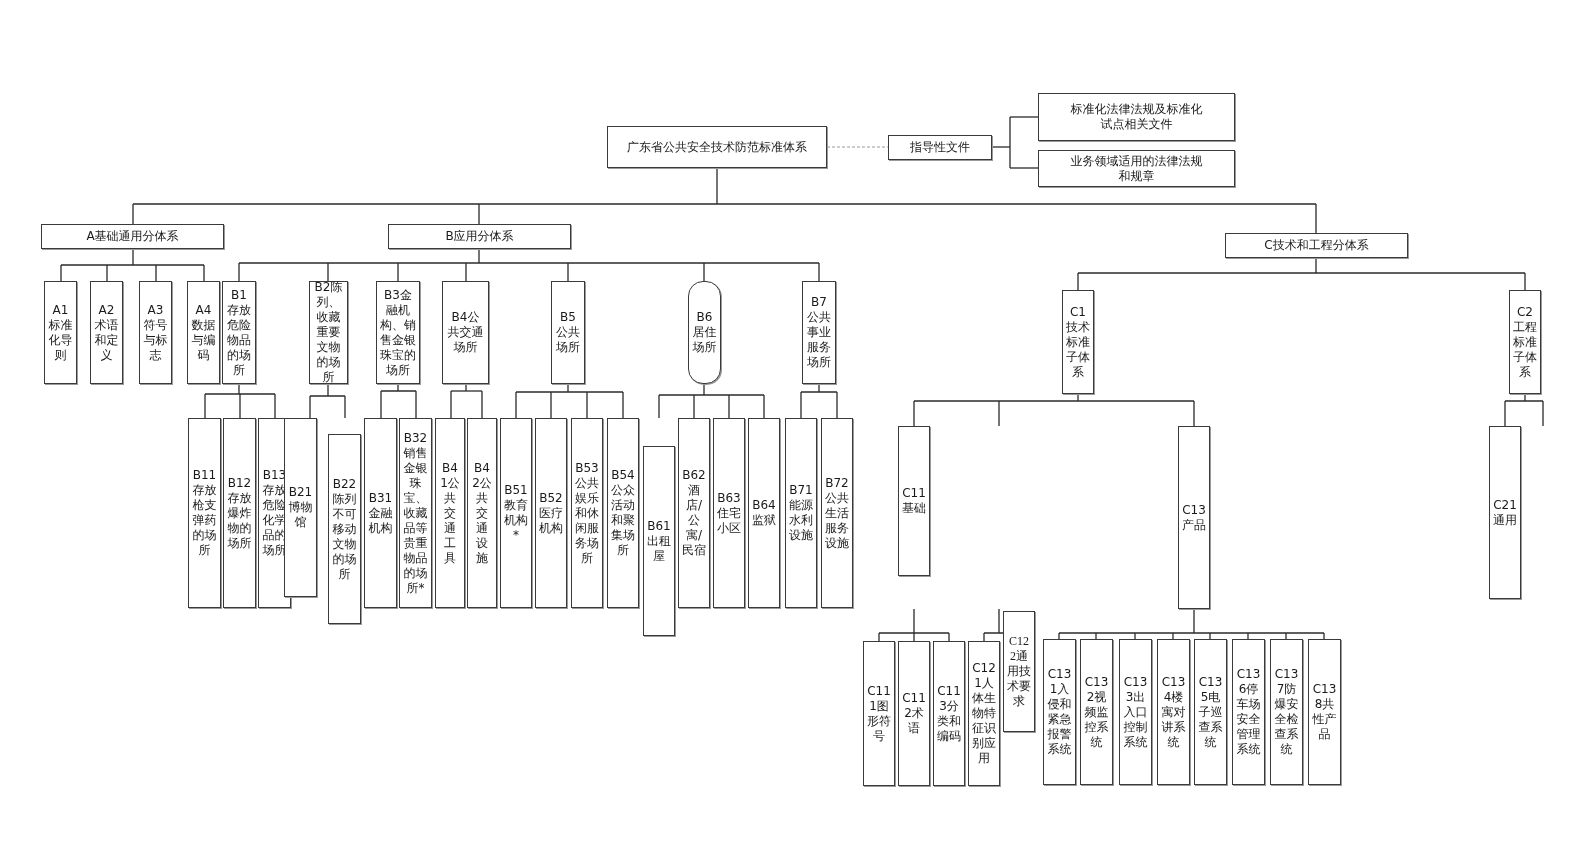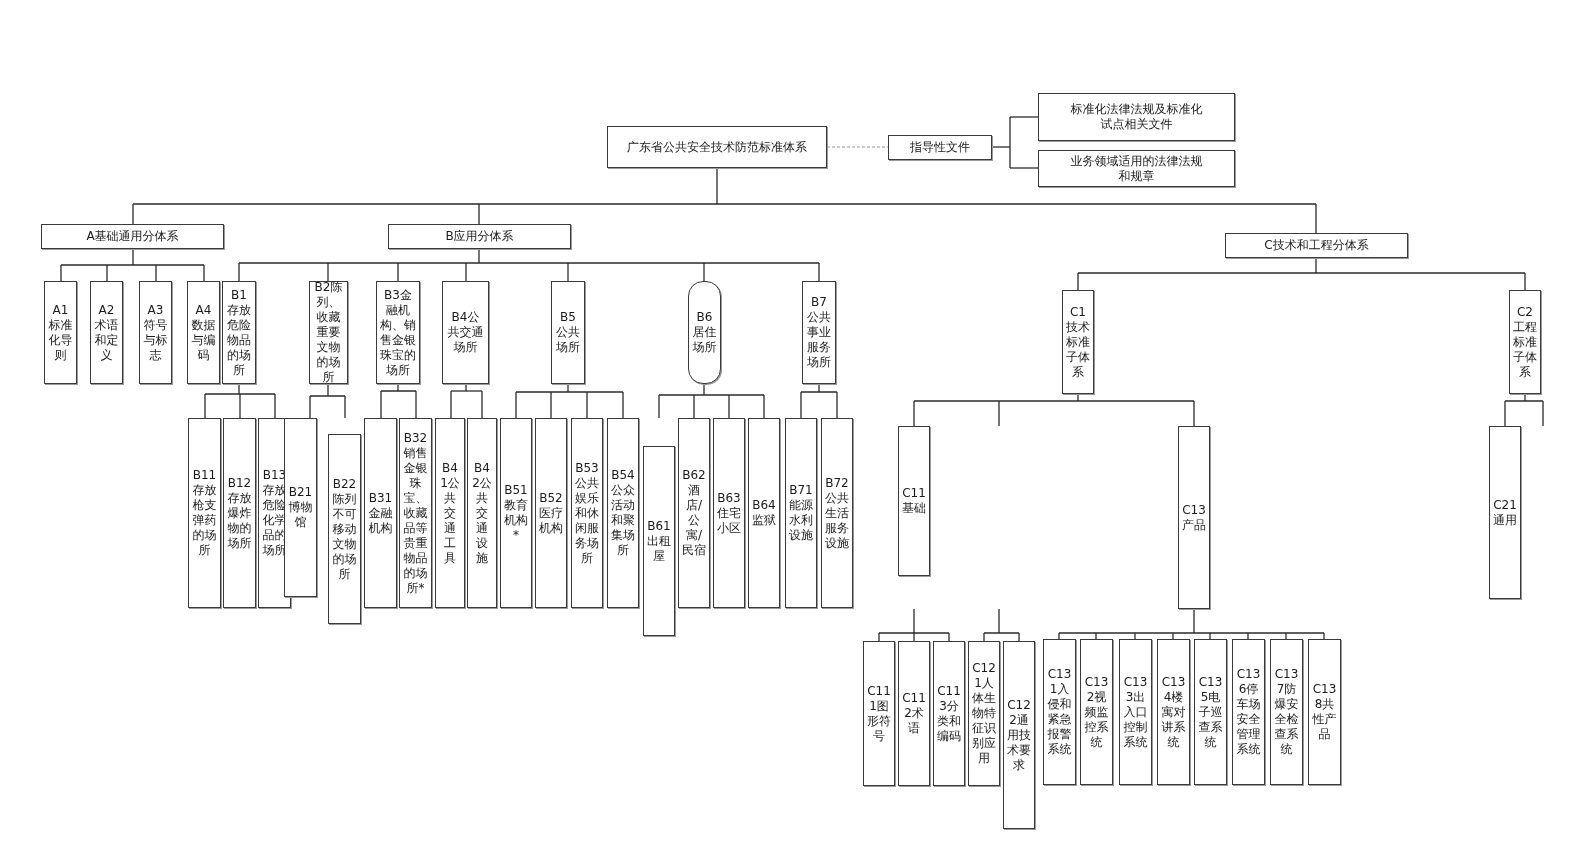--- a/index.html
+++ b/index.html
@@ -175,21 +175,21 @@
   <div class="node" style="left:1509px;top:290px;width:32px;height:104px;">C2工程标准子体系</div>
 
   <div class="node" style="left:898px;top:426px;width:32px;height:150px;">C11基础</div>
   <div class="node" style="left:1178px;top:426px;width:32px;height:183px;">C13产品</div>
   <div class="node" style="left:1489px;top:426px;width:32px;height:173px;">C21通用</div>
 
   <div class="node" style="left:863px;top:641px;width:32px;height:145px;">C111图形符号</div>
   <div class="node" style="left:898px;top:641px;width:32px;height:145px;">C112术语</div>
   <div class="node" style="left:933px;top:641px;width:32px;height:145px;">C113分类和编码</div>
   <div class="node" style="left:968px;top:641px;width:32px;height:145px;">C121人体生物特征识别应用</div>
-  <div class="node" style="left:1003px;top:641px;width:32px;height:188px;">C122通用技术要求</div>
+  <div class="node" style="left:1003px;top:611px;width:32px;height:121px;font-family:Liberation Serif, serif;">C122通用技术要求</div>
   <div class="node" style="left:1043px;top:639px;width:33px;height:146px;">C131入侵和紧急报警系统</div>
   <div class="node" style="left:1080px;top:639px;width:33px;height:146px;">C132视频监控系统</div>
   <div class="node" style="left:1119px;top:639px;width:33px;height:146px;">C133出入口控制系统</div>
   <div class="node" style="left:1157px;top:639px;width:33px;height:146px;">C134楼寓对讲系统</div>
   <div class="node" style="left:1194px;top:639px;width:33px;height:146px;">C135电子巡查系统</div>
   <div class="node" style="left:1232px;top:639px;width:33px;height:146px;">C136停车场安全管理系统</div>
   <div class="node" style="left:1270px;top:639px;width:33px;height:146px;">C137防爆安全检查系统</div>
   <div class="node" style="left:1308px;top:639px;width:33px;height:146px;">C138共性产品</div>
 </div>
 

